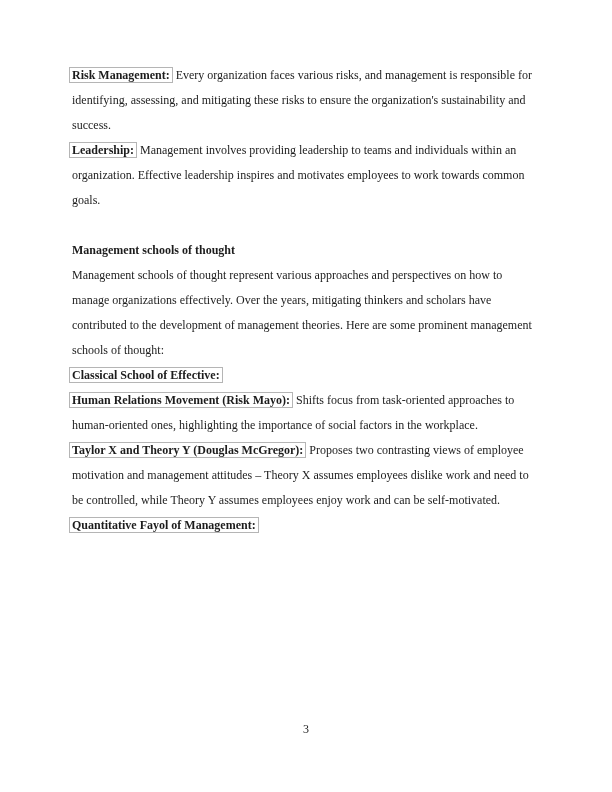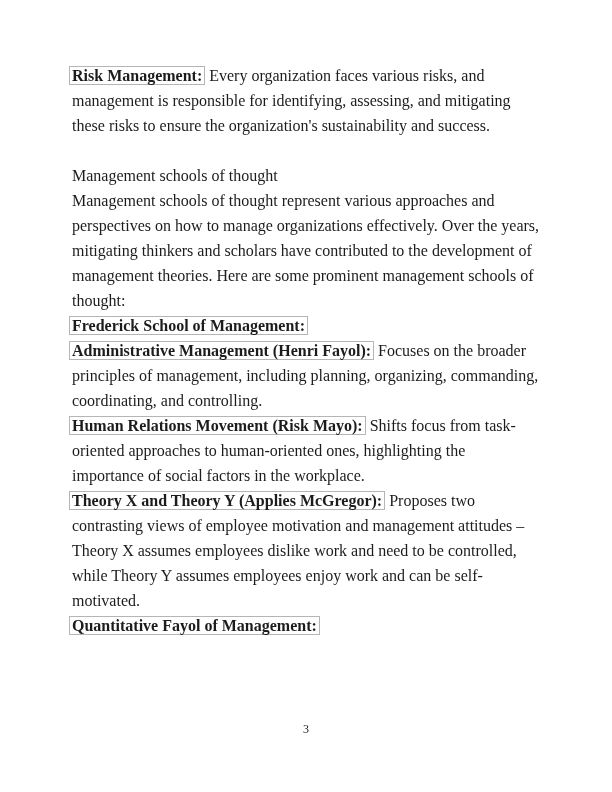--- a/index.html
+++ b/index.html
@@ -22,26 +22,26 @@
     top: 63px;
     width: 468px;
     font-size: 12px;
     line-height: 25px;
     text-align: left;
   }
   .content p,
   .content h2 {
     margin: 0;
     padding: 0;
-    font-size: 16px;
+    font-size: 12px;
     line-height: 25px;
     font-weight: normal;
   }
   .content h2 {
-    font-weight: normal;
+    font-weight: bold;
   }
   .term {
     font-weight: bold;
   }
   .term.boxed {
     border: 1px solid #b5b5b5;
     padding: 0 2px;
     margin-left: -3px;
   }
   .spacer {
@@ -56,25 +56,25 @@
     font-size: 12px;
     line-height: 16px;
   }
 </style>
 </head>
 <body>
 
 <div class="page">
   <div class="content" id="document-content">
       <p><span class="term boxed">Risk Management:</span> Every organization faces various risks, and management is responsible for identifying, assessing, and mitigating these risks to ensure the organization's sustainability and success.</p>
+      <p><span class="term boxed">Leadership:</span> Management involves providing leadership to teams and individuals within an organization. Effective leadership inspires and motivates employees to work towards common goals.</p>
       <div class="spacer"></div>
       <h2>Management schools of thought</h2>
       <p>Management schools of thought represent various approaches and perspectives on how to manage organizations effectively. Over the years, mitigating thinkers and scholars have contributed to the development of management theories. Here are some prominent management schools of thought:</p>
-      <p><span class="term boxed">Frederick School of Management:</span></p>
-      <p><span class="term boxed">Administrative Management (Henri Fayol):</span> Focuses on the broader principles of management, including planning, organizing, commanding, coordinating, and controlling.</p>
+      <p><span class="term boxed">Classical School of Effective:</span></p>
       <p><span class="term boxed">Human Relations Movement (Risk Mayo):</span> Shifts focus from task-oriented approaches to human-oriented ones, highlighting the importance of social factors in the workplace.</p>
-      <p><span class="term boxed">Theory X and Theory Y (Applies McGregor):</span> Proposes two contrasting views of employee motivation and management attitudes – Theory X assumes employees dislike work and need to be controlled, while Theory Y assumes employees enjoy work and can be self-motivated.</p>
+      <p><span class="term boxed">Taylor X and Theory Y (Douglas McGregor):</span> Proposes two contrasting views of employee motivation and management attitudes – Theory X assumes employees dislike work and need to be controlled, while Theory Y assumes employees enjoy work and can be self-motivated.</p>
       <p><span class="term boxed">Quantitative Fayol of Management:</span></p>
     </div>
   <div class="footer">
     <span>3</span>
   </div>
 </div>
 
 </body></html>

